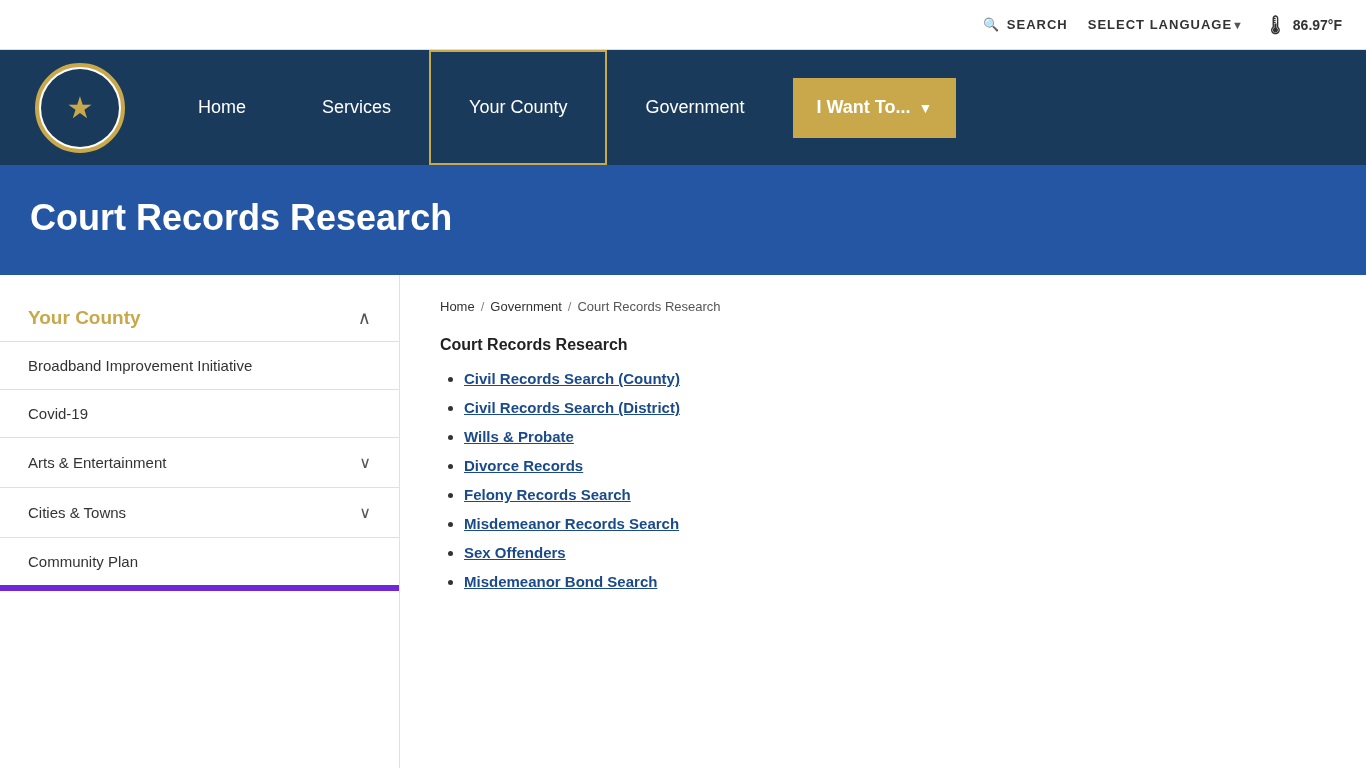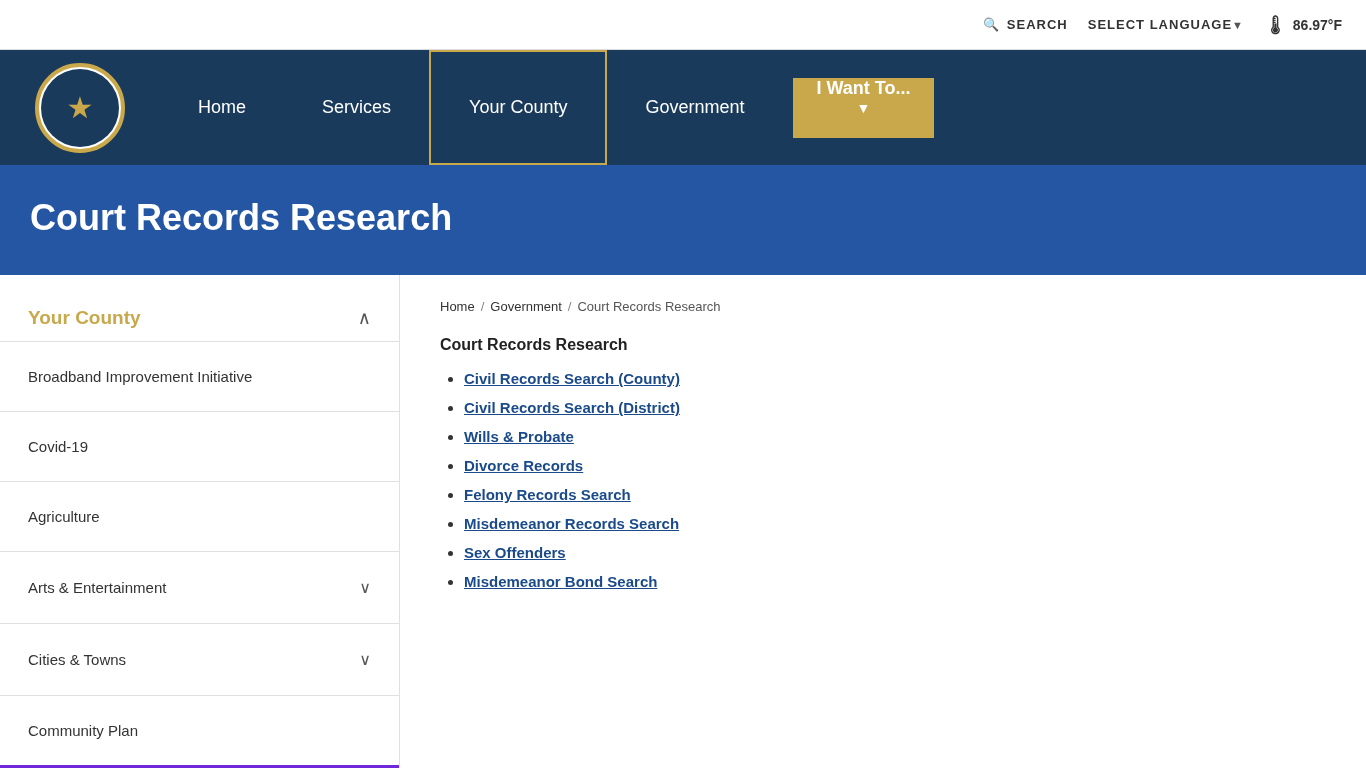--- a/index.html
+++ b/index.html
@@ -84,25 +84,24 @@
       border: 2px solid #c8a84b;
       background: transparent;
     }
     .nav-item-iwant {
       background: #c8a84b;
       color: #fff;
       font-size: 18px;
       font-weight: bold;
       padding: 0 24px;
       height: 60px;
-      display: flex; align-items: center; gap: 1px;
+      display: flex; align-items: center; gap: 8px;
       cursor: pointer;
       margin-left: 10px;
       white-space: nowrap;
-      flex-direction: column;
     }
     .nav-item-iwant .dropdown-arrow { font-size: 14px; }
 
     
     .hero {
       background: #2456a4;
       padding: 32px 30px 36px 30px;
     }
     .hero h1 {
       color: #fff;
@@ -130,21 +129,21 @@
       padding: 12px 28px;
       cursor: pointer;
     }
     .sidebar-section-title {
       color: #c8a84b;
       font-size: 19px;
       font-weight: bold;
     }
     .sidebar-chevron { font-size: 18px; color: #555; }
     .sidebar-item {
-      padding: 26px 28px;
+      padding: 15px 28px;
       border-top: 1px solid #e0e0e0;
       display: flex; align-items: center; justify-content: space-between;
       cursor: pointer;
       font-size: 15px;
       color: #333;
     }
     .sidebar-item:last-child { border-bottom: 6px solid #6d28d9; }
     .sidebar-item .chevron-icon { color: #555; font-size: 16px; }
 
     
@@ -228,23 +227,20 @@
     <div class="sidebar-section-header">
       <span class="sidebar-section-title">Your County</span>
       <span class="sidebar-chevron">∧</span>
     </div>
 
     <div class="sidebar-item">
       <span>Broadband Improvement Initiative</span>
     </div>
     <div class="sidebar-item">
       <span>Covid-19</span>
-    </div>
-    <div class="sidebar-item">
-      <span>Agriculture</span>
     </div>
     <div class="sidebar-item">
       <span>Arts &amp; Entertainment</span>
       <span class="chevron-icon">∨</span>
     </div>
     <div class="sidebar-item">
       <span>Cities &amp; Towns</span>
       <span class="chevron-icon">∨</span>
     </div>
     <div class="sidebar-item">

